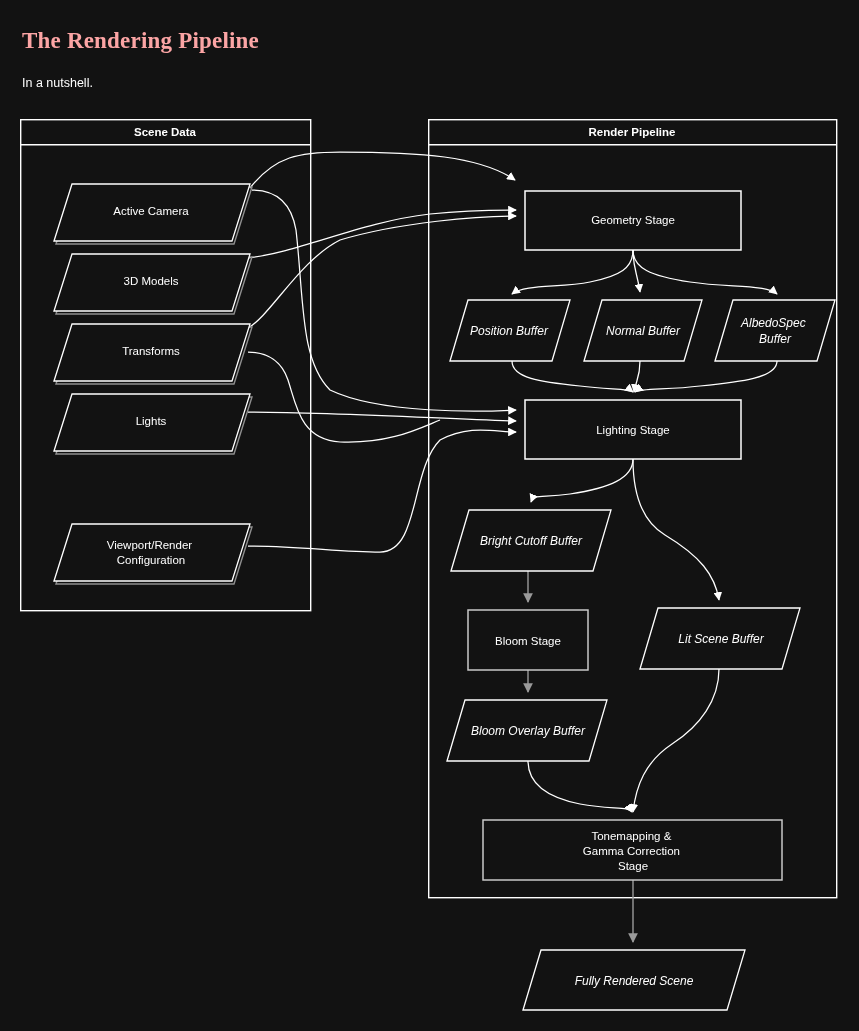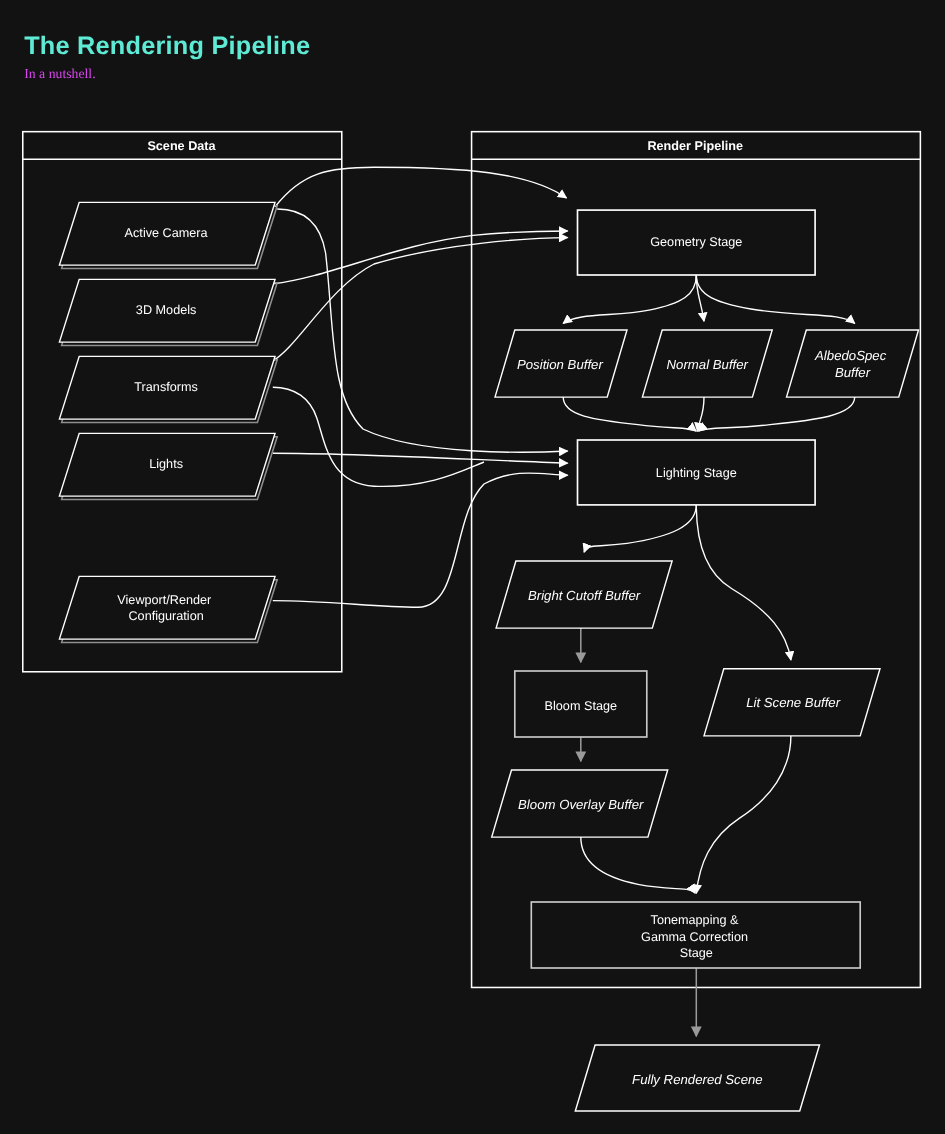--- a/index.html
+++ b/index.html
@@ -3,25 +3,25 @@
 <meta charset="utf-8">
 <style>
   html,body{margin:0;padding:0;background:#121212;}
   body{
     width:859px;height:1031px;overflow:hidden;position:relative;
     font-family:"Liberation Sans","DejaVu Sans",sans-serif;
     color:#ffffff;
   }
   #title{
     position:absolute;left:22px;top:28px;
-    font-size:23px;font-weight:bold;letter-spacing:.2px;color:#5eead4;
+    font-size:23px;font-weight:bold;letter-spacing:.2px;color:#fca5a5;font-family:Liberation Serif, serif;
   }
   #subtitle{
-    position:absolute;left:22px;top:60px;
-    font-size:12.5px;color:#d946ef;font-family:Liberation Serif, serif;
+    position:absolute;left:22px;top:76px;
+    font-size:12.5px;color:#ffffff;
   }
   svg#diagram{position:absolute;left:0;top:0;width:859px;height:1031px;}
   .panel-rect{fill:none;stroke:#ffffff;stroke-width:1.4;}
   .panel-divider{stroke:#ffffff;stroke-width:1.4;}
   .panel-title{
     fill:#ffffff;font-family:"Liberation Sans","DejaVu Sans",sans-serif;
     font-size:11.5px;font-weight:bold;text-anchor:middle;
   }
   .node-box{fill:#121212;stroke:#ffffff;stroke-width:1.5;}
   .node-box-soft{fill:#121212;stroke:#c9c9c9;stroke-width:1.5;}

